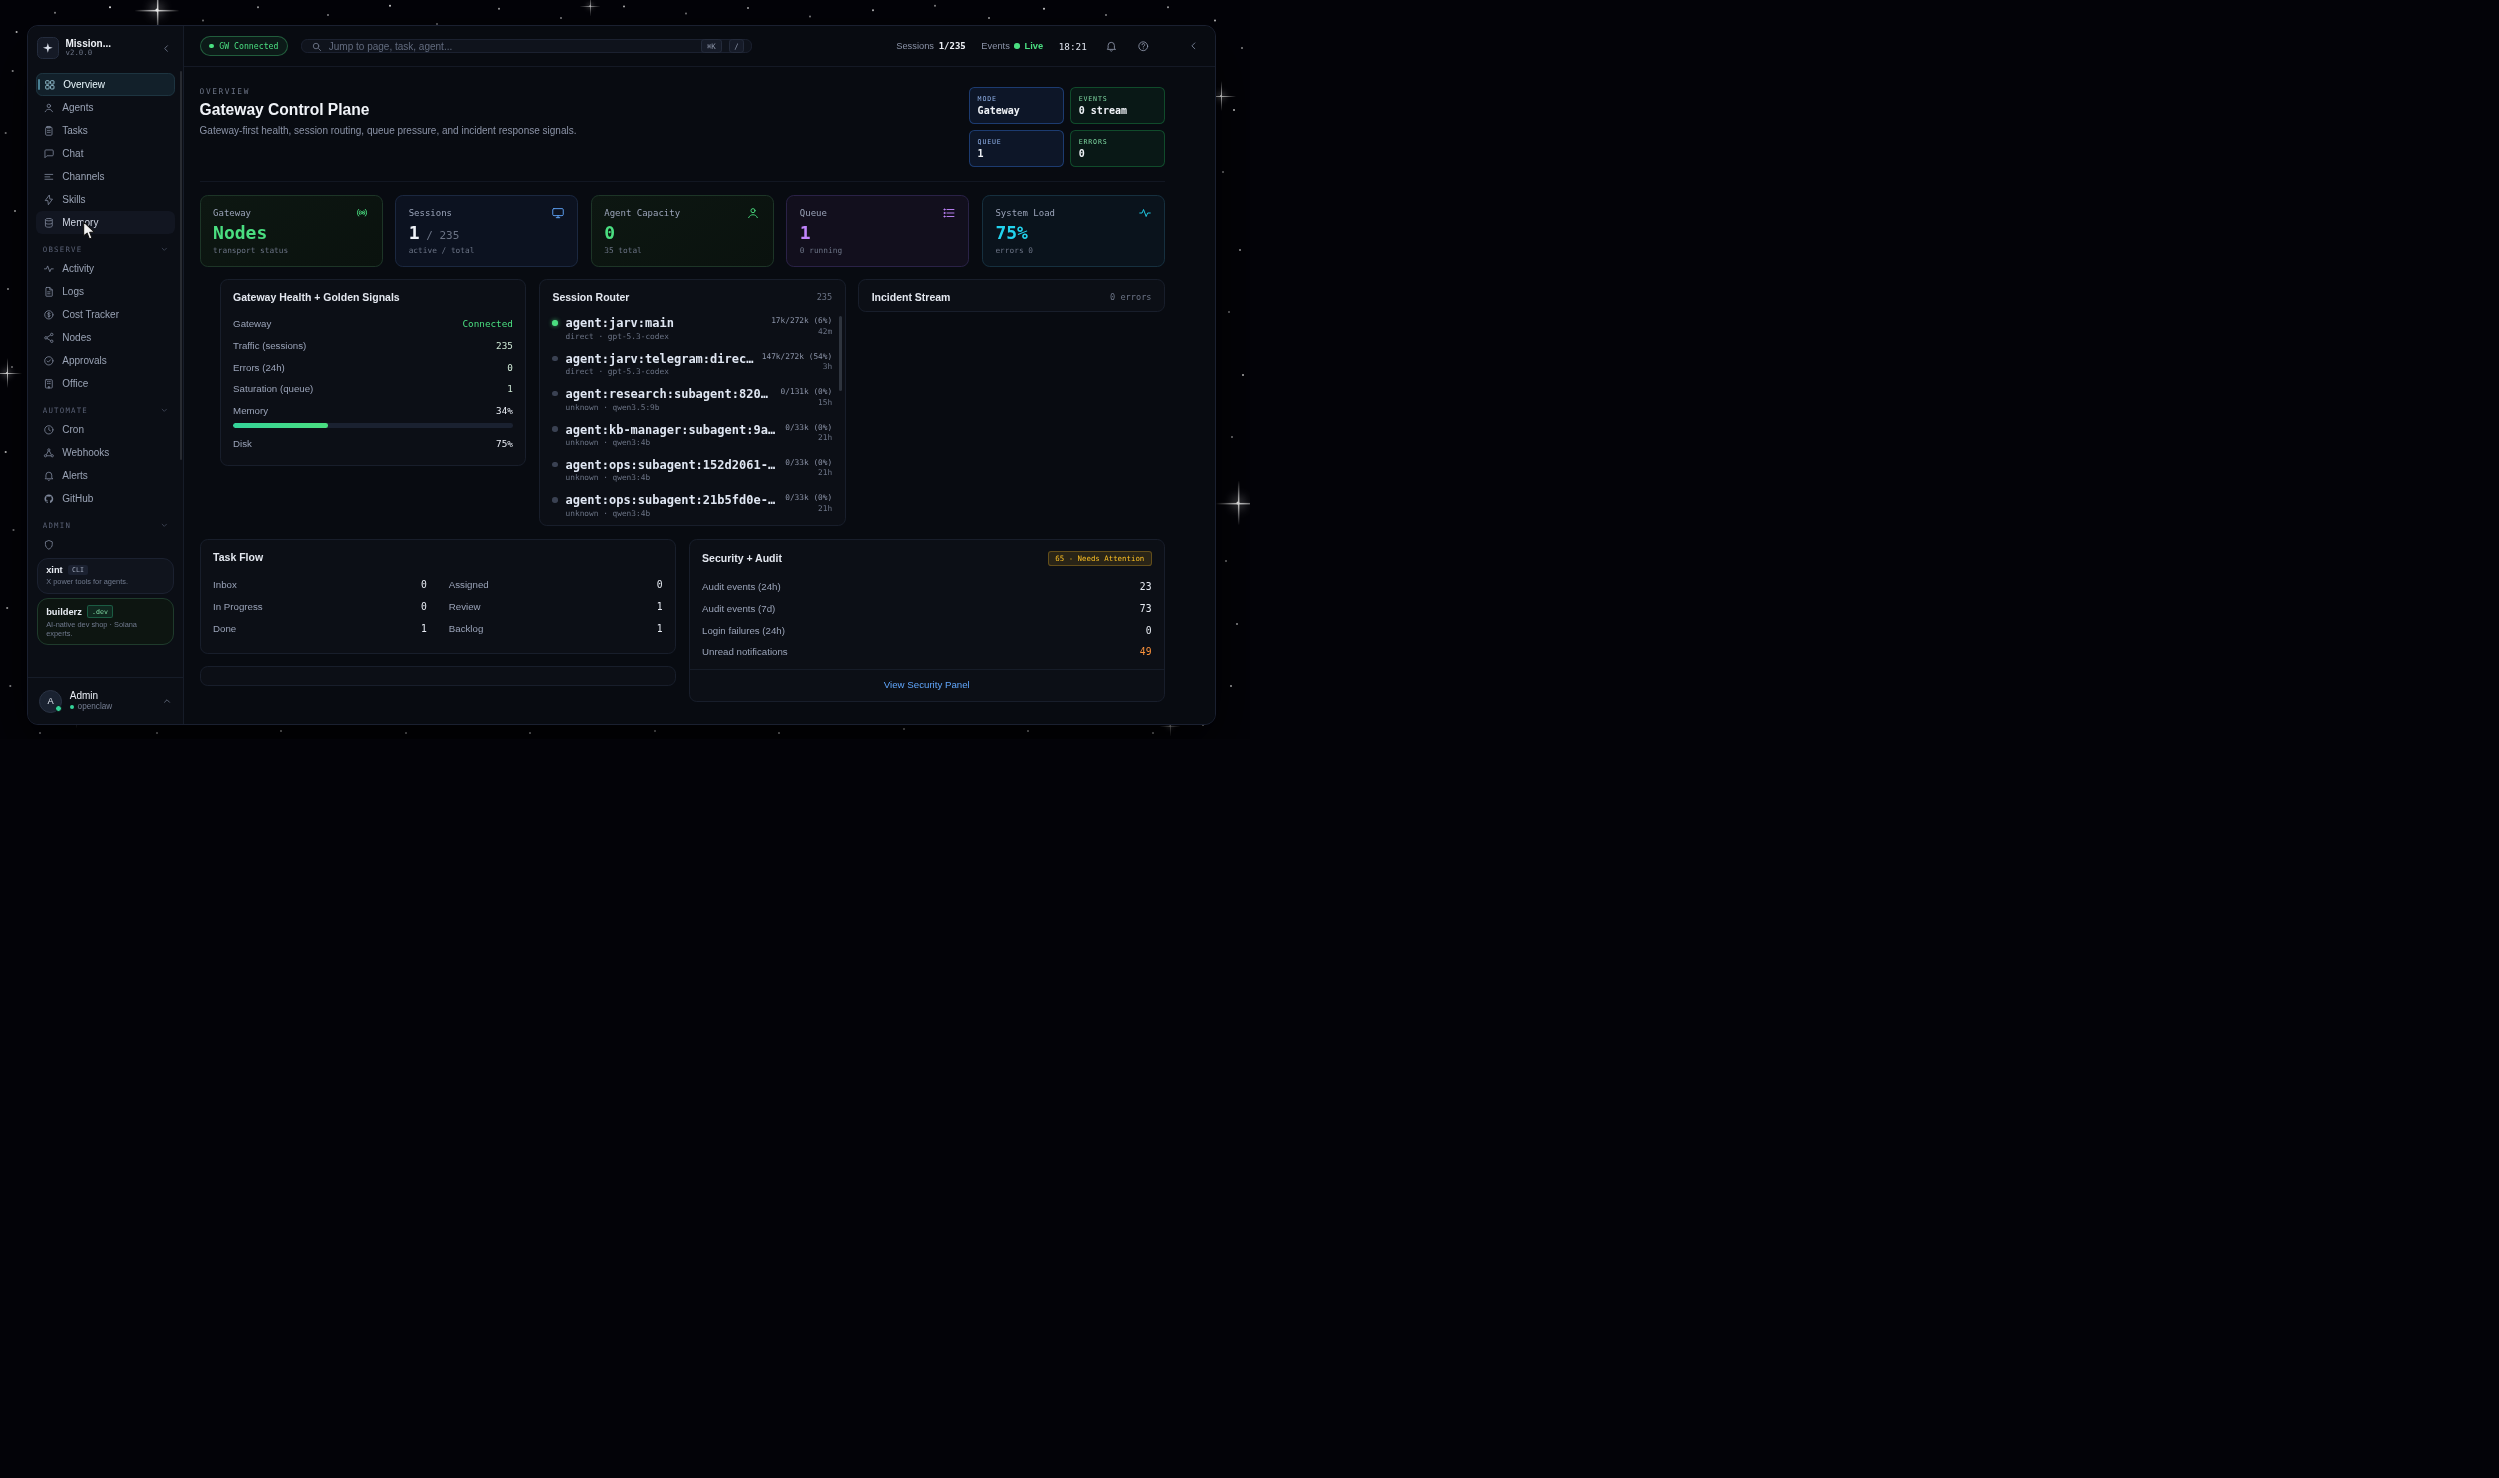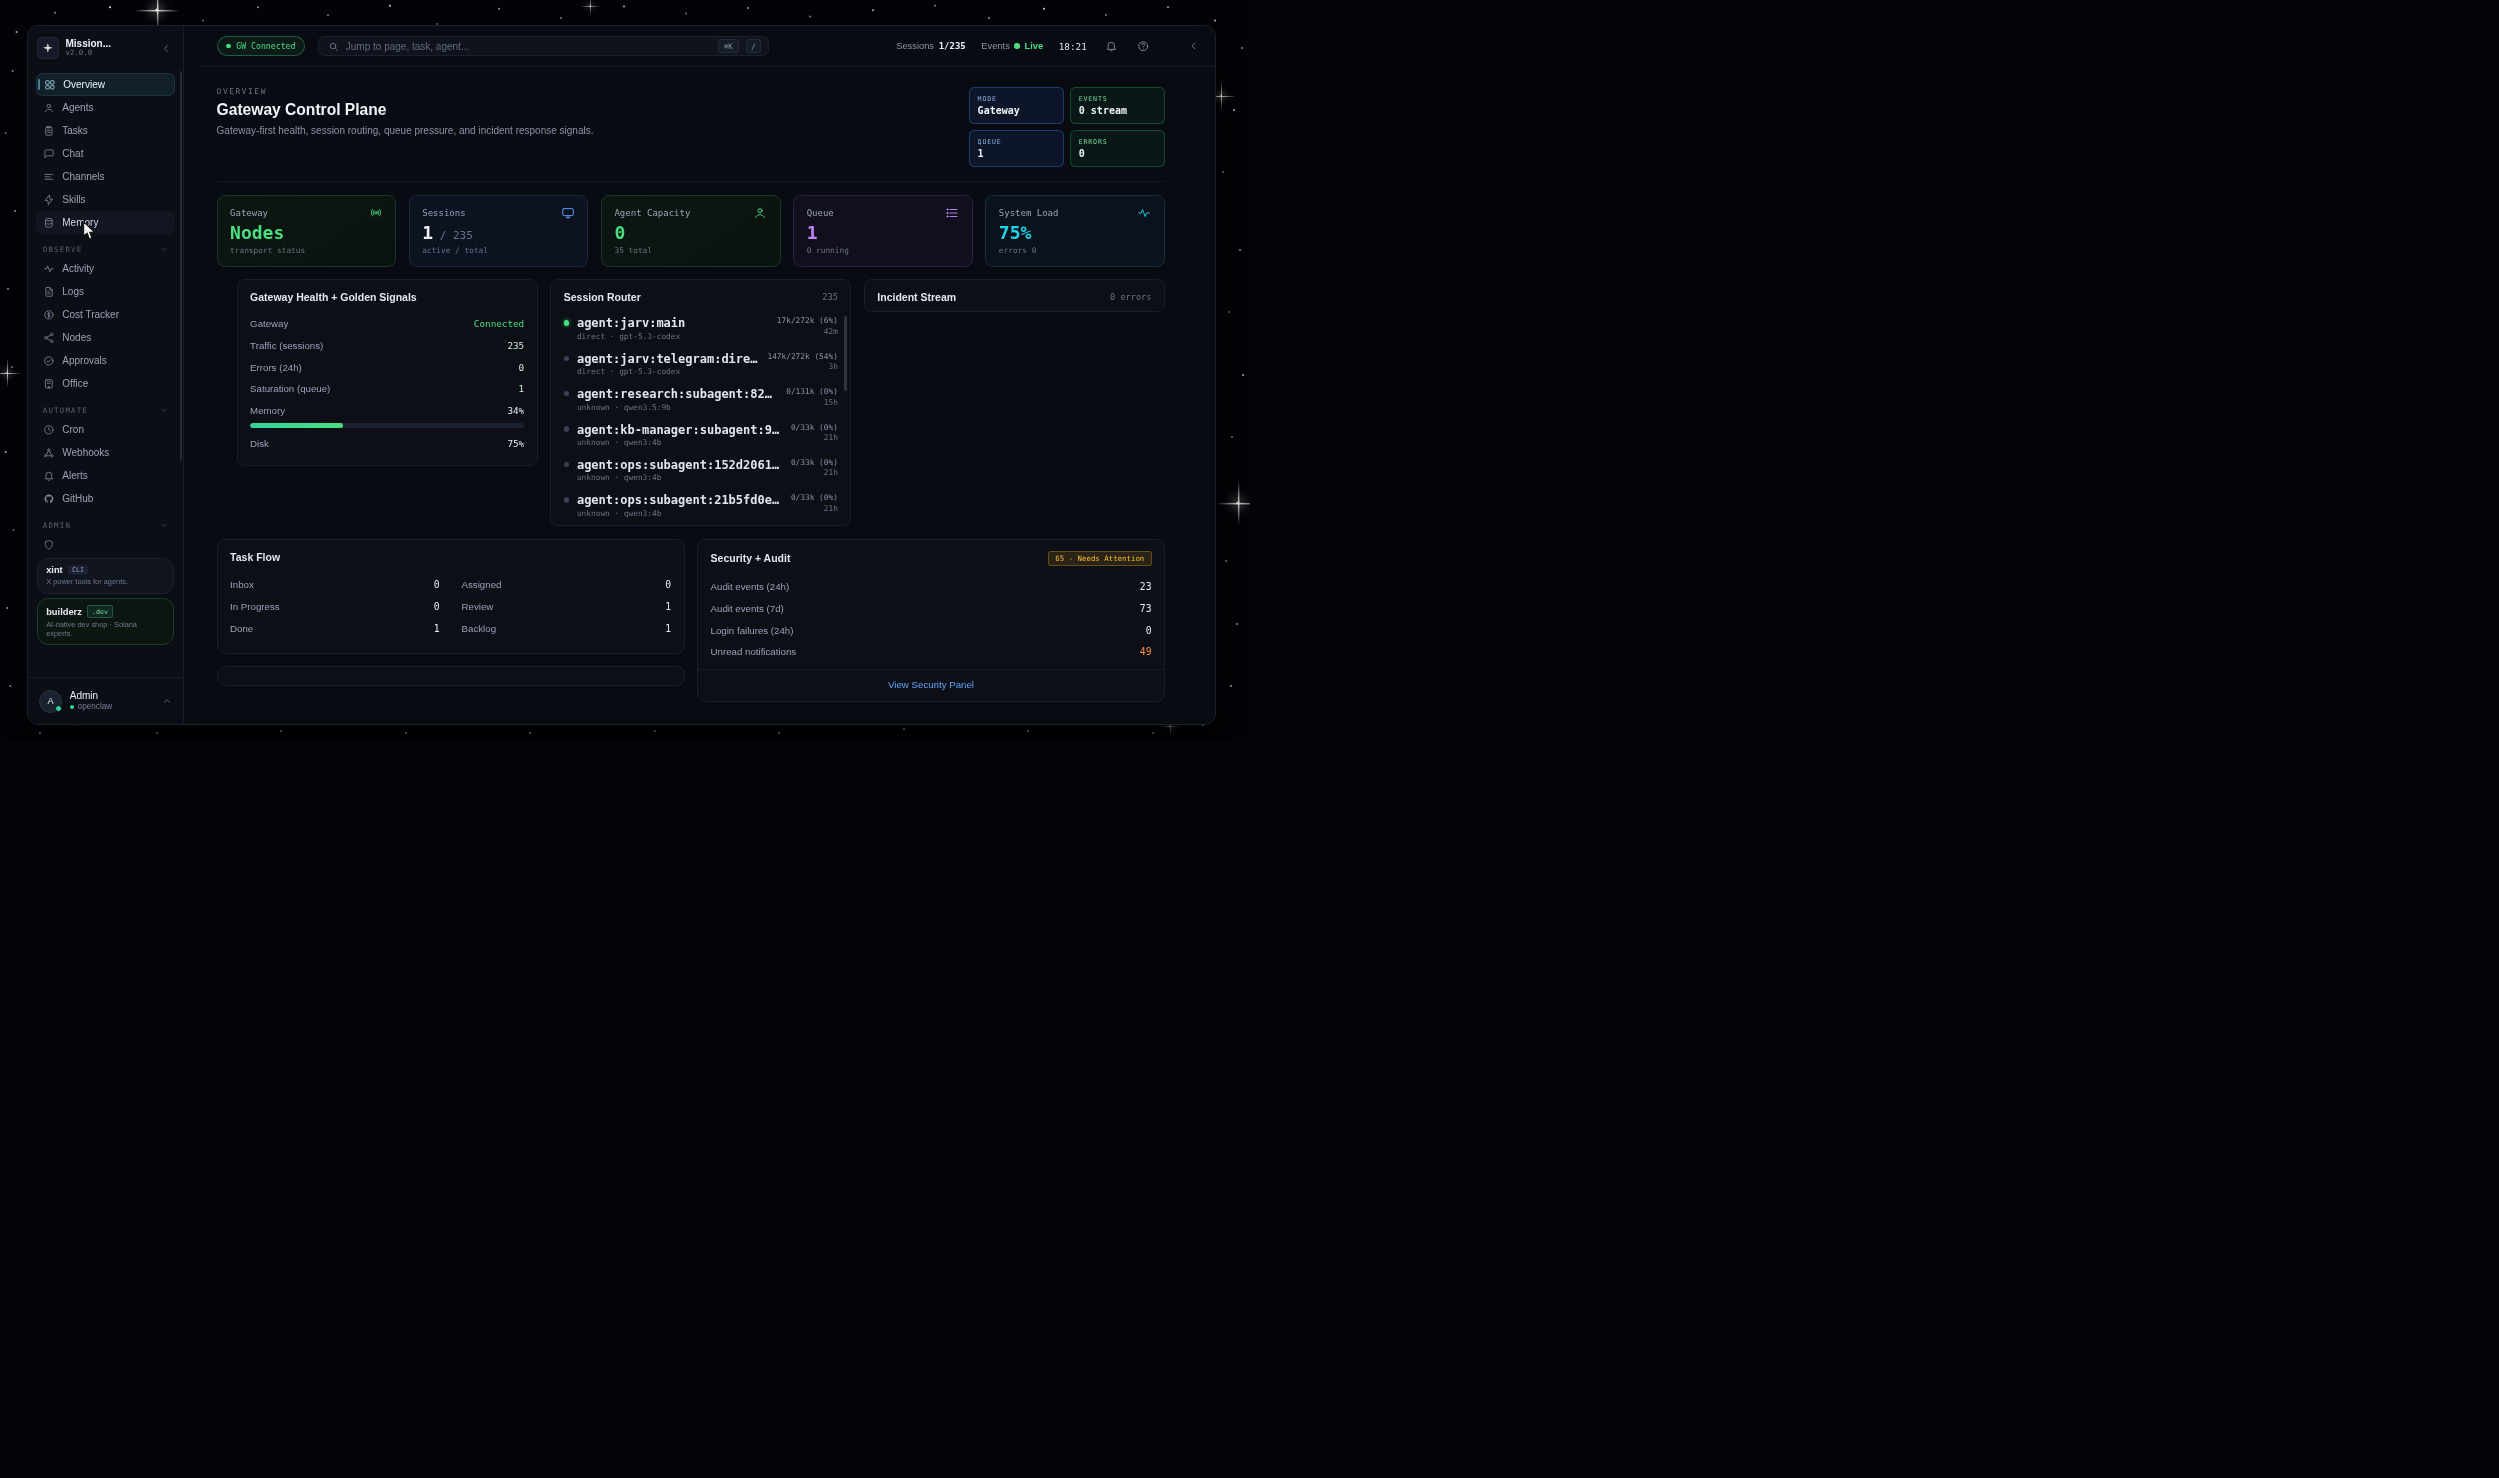--- a/index.html
+++ b/index.html
@@ -55,21 +55,21 @@
   .flare::after { left: 0.8px; top: -14px; width: 0.8px; height: 30px;
     background: linear-gradient(180deg, transparent, rgba(255,255,255,.95), transparent); }
   .flare.lg { transform: scale(1.5); }
   .flare.sm { transform: scale(.7); opacity: .8; }
 
   
   .window {
     position: absolute; left: 27px; top: 25px; width: 1189px; height: 700px;
     background: #090c12; border: 0.8px solid #1a2030; border-radius: 11px;
     box-shadow: 0 23px 62px rgba(0,0,0,.8);
-    display: flex; overflow: hidden; gap: 17px;
+    display: flex; overflow: hidden;
   }
 
   
   .sidebar { width: 156px; flex: 0 0 156px; background: #0b0e15;
     border-right: 0.8px solid #161c28; display: flex; flex-direction: column; position: relative; }
   .sb-head { height: 44px; display: flex; align-items: center; gap: 6.2px; padding: 0 9.3px; }
   .logo-tile { width: 22px; height: 22px; border-radius: 5.4px; background: #151a26;
     border: 0.8px solid #242c3d; display: flex; align-items: center; justify-content: center; color: #d8dee9; }
   .logo-text { display: flex; flex-direction: column; line-height: 1.1; flex: 1; min-width: 0; }
   .logo-title { font-size: 10px; font-weight: bold; color: #eef1f6; white-space: nowrap; }
@@ -118,21 +118,21 @@
     border-radius: 1.6px; background: rgba(255,255,255,.12); }
 
   
   .maincol { flex: 1; display: flex; flex-direction: column; min-width: 0; background: #080b11; }
   .topbar { height: 41px; flex: 0 0 41px; display: flex; align-items: center;
     gap: 12.5px; padding: 0 12.5px 0 15.6px; border-bottom: 0.8px solid #141925; }
   .gw-pill { display: flex; align-items: center; gap: 5.4px; height: 20px; padding: 0 8.6px;
     border-radius: 10px; border: 0.8px solid rgba(74,222,128,.35); background: rgba(74,222,128,.07);
     color: #4ade80; font-size: 8.2px; font-family: "DejaVu Sans Mono", monospace; cursor: pointer; }
   .gw-dot { width: 4.7px; height: 4.7px; border-radius: 50%; background: #4ade80; }
-  .search { flex: 0 0 451px; height: 20px; background: #0f131c; border: 0.8px solid #1b2130;
+  .search { flex: 0 0 451px; height: 14px; background: #0f131c; border: 0.8px solid #1b2130;
     border-radius: 6.2px; display: flex; align-items: center; gap: 7px; padding: 0 6.2px 0 9.3px; cursor: text; }
   .search-icon { display: flex; color: #6b7385; }
   .search input { flex: 1; background: transparent; border: none; outline: none;
     color: #cfd5e2; font-size: 10px; font-family: "Liberation Sans", sans-serif; }
   .search input::placeholder { color: #626b7e; }
   .kbd { font-size: 7.4px; font-family: "DejaVu Sans Mono", monospace; color: #8b93a7;
     background: #161b28; border: 0.8px solid #242b3b; border-radius: 3.1px; padding: 1.6px 4.7px; }
   .tb-spacer { flex: 1; }
   .tb-right { display: flex; align-items: center; gap: 15.6px; }
   .tb-stat { display: flex; align-items: center; gap: 4.7px; font-size: 9.3px; cursor: pointer; }

